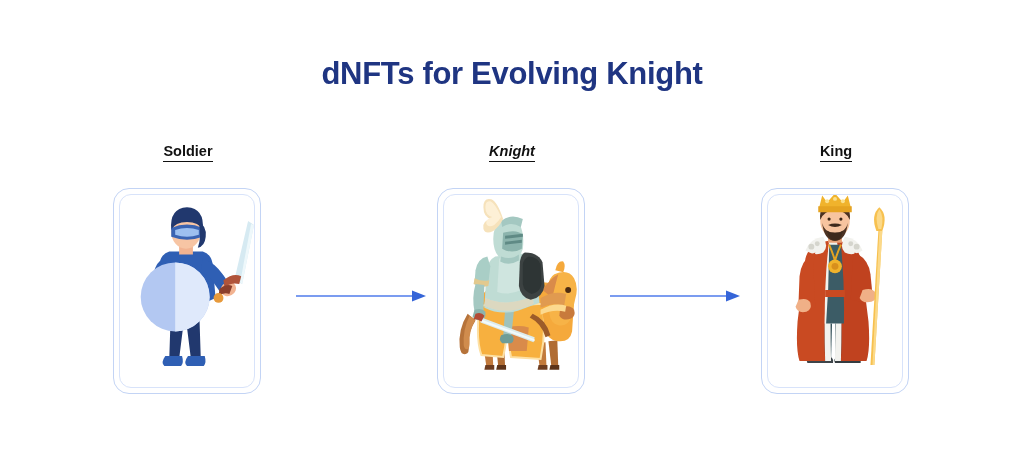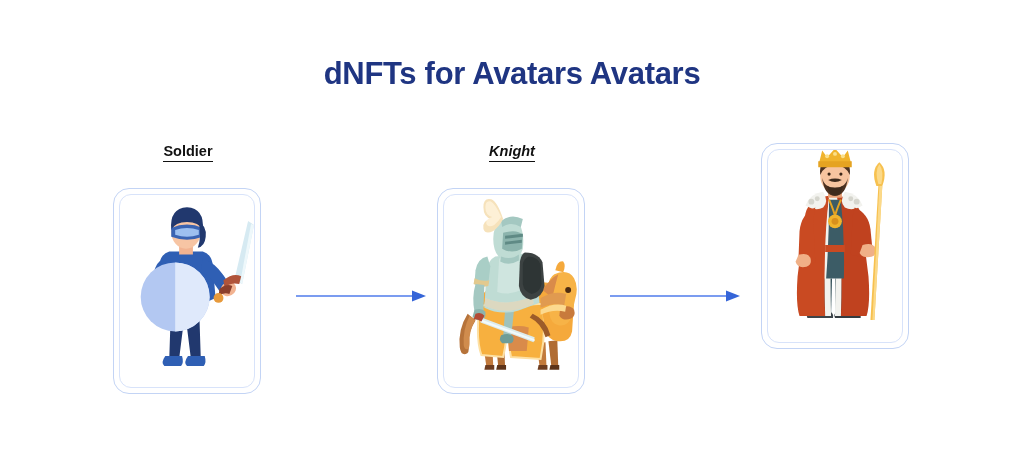--- a/index.html
+++ b/index.html
@@ -95,21 +95,21 @@
     width: 130px;
     height: 14px;
   }
   .arrow-1 { left: 296px; }
   .arrow-2 { left: 610px; }
   .arrow svg { display: block; }
 </style>
 </head>
 <body>
 
-<div class="page-title">dNFTs for Avatars Avatars</div>
+<div class="page-title">dNFTs for Evolving Knight</div>
 
 <div class="flow">
 
   <div class="stage stage-1">
     <div class="stage-label">
       <span>Soldier</span>
     </div>
     <div class="card-outer">
       <div class="card-inner">
         <div class="art">
@@ -255,20 +255,23 @@
   </div>
 
   <div class="arrow arrow-2">
     <svg viewBox="0 0 130 14" xmlns="http://www.w3.org/2000/svg">
       <line x1="0" y1="7" x2="118" y2="7" stroke="#7b9cf0" stroke-width="2"></line>
       <path d="M116 1.5 L130 7 L116 12.5 Z" fill="#3565d8"></path>
     </svg>
   </div>
 
   <div class="stage stage-3">
+    <div class="stage-label">
+      <span>King</span>
+    </div>
     <div class="card-outer">
       <div class="card-inner">
         <div class="art">
           <svg viewBox="0 0 136 194" xmlns="http://www.w3.org/2000/svg">
 
             <path d="M52 130 l-2 38 l14 0 l1 -38 z" fill="#37535c"></path>
             <path d="M68 130 l1 38 l14 0 l-2 -38 z" fill="#2e474f"></path>
 
             <path d="M42 164 q10 -4 20 -1 q5 2 4 7 l-26 0 q-2 -4 2 -6 z" fill="#3d4449"></path>
             <path d="M70 164 q10 -4 20 -1 q5 2 4 7 l-26 0 q-2 -4 2 -6 z" fill="#343b40"></path>

